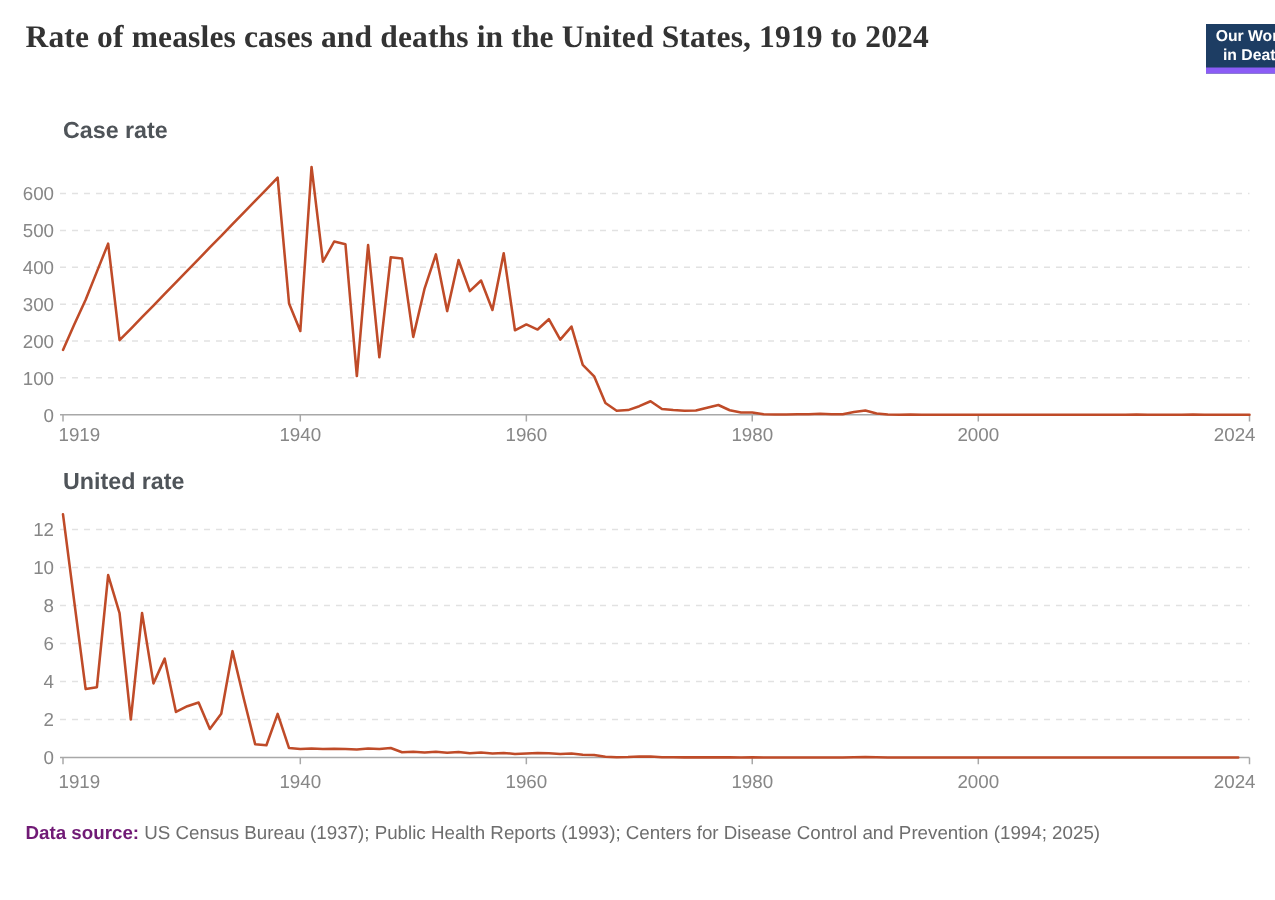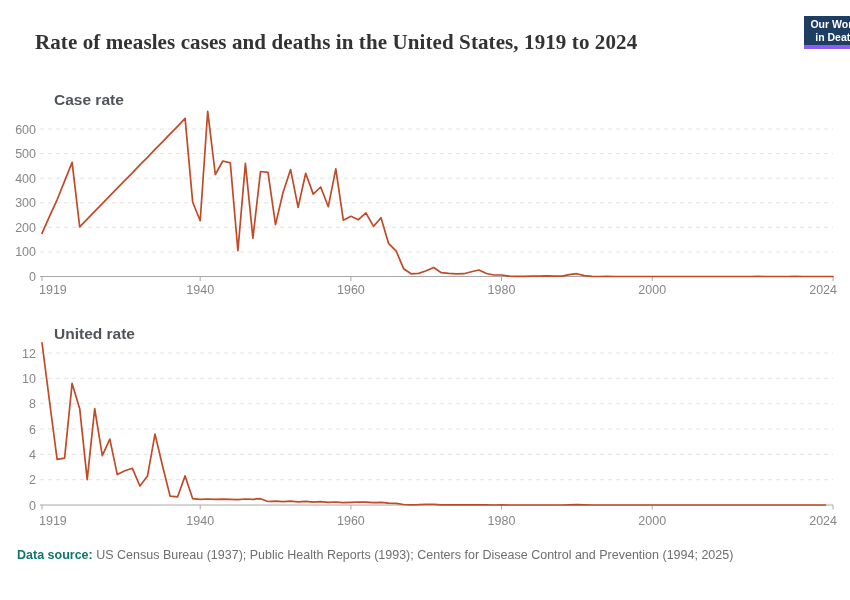--- a/index.html
+++ b/index.html
@@ -1,33 +1,33 @@
 <!DOCTYPE html>
 <html><head>
 <meta charset="utf-8">
 <style>
   html,body{margin:0;padding:0;background:#ffffff;}
   .page{position:relative;width:850px;height:600px;background:#ffffff;overflow:hidden;
         font-family:"Liberation Sans",sans-serif;}
   .main-title{position:absolute;left:17px;top:12px;width:740px;
         font-family:"Liberation Serif",serif;font-size:21px;font-weight:700;color:#333333;
-        letter-spacing:.1px;margin:18px;}
+        letter-spacing:.1px;margin:0;}
   .subtitle{position:absolute;left:17px;top:54px;width:780px;font-size:13.5px;color:#55595d;margin:0;}
   .owid-logo{position:absolute;left:804px;top:16px;width:64px;height:27px;background:#1d3d63;
         border-bottom:4px solid #8b5cf6;color:#ffffff;font-size:10.5px;font-weight:700;
         text-align:center;line-height:13px;padding-top:2px;}
-  .chart-title{position:absolute;left:42px;font-size:15.5px;font-weight:700;color:#4f5459;margin:12px;}
+  .chart-title{position:absolute;left:42px;font-size:15.5px;font-weight:700;color:#4f5459;margin:0;}
   #chart-title-0{top:79px;}
   #chart-title-1{top:313px;}
   .chart-svg{position:absolute;left:0;}
   #chart-svg-0{top:100px;}
   #chart-svg-1{top:330px;}
   .chart-svg text{font-family:"Liberation Sans",sans-serif;}
   .footer{position:absolute;left:17px;top:545px;width:820px;font-size:12.5px;color:#6e6e6e;line-height:21px;}
-  .footer .src-label{font-weight:700;color:#0f766e;}
+  .footer .src-label{font-weight:700;color:#701a75;}
 </style>
 </head>
 <body>
 
 <div class="page">
 
   <h1 class="main-title">Rate of measles cases and deaths in the United States, 1919 to 2024</h1>
 
   <div class="owid-logo">
     <div>Our World</div>

